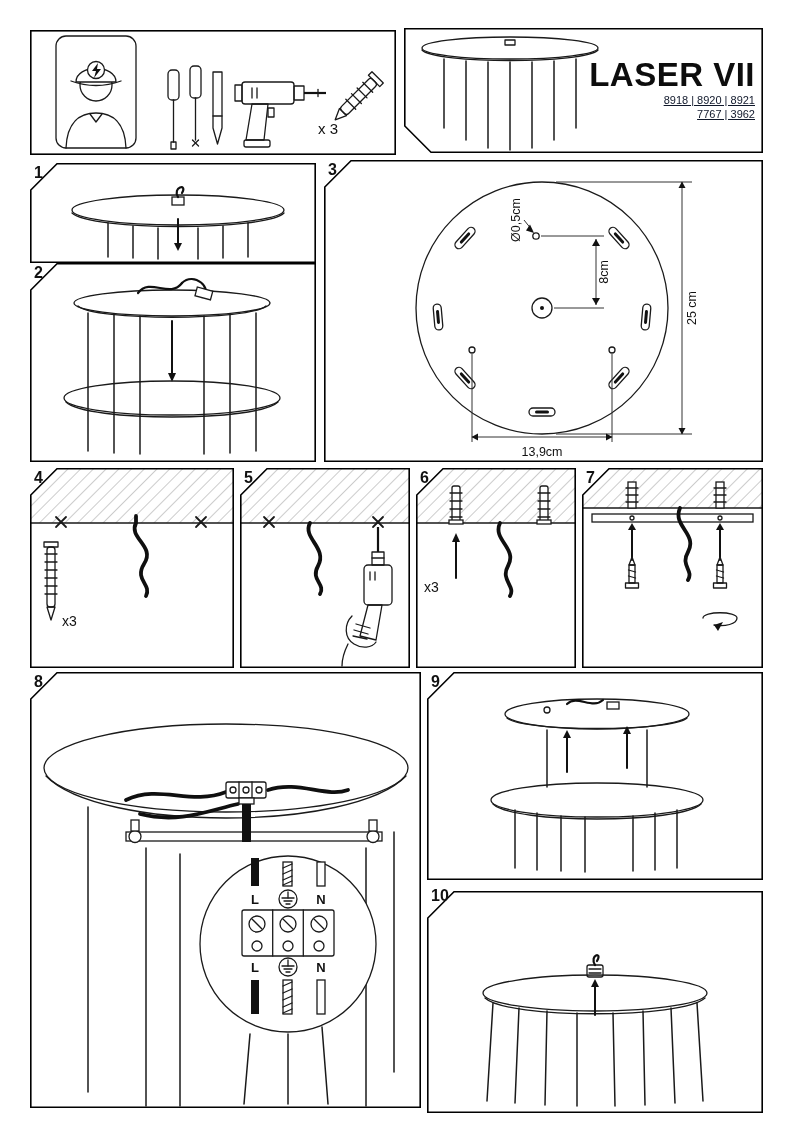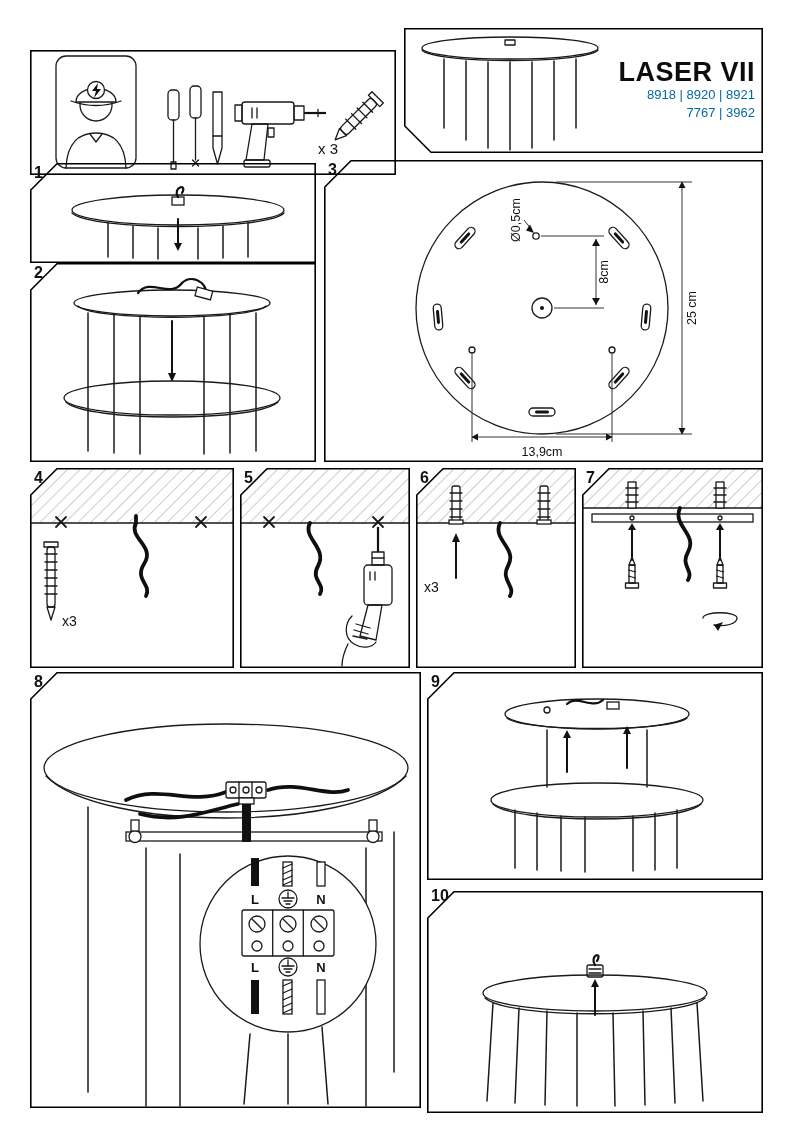--- a/index.html
+++ b/index.html
@@ -18,29 +18,29 @@
   .arrow { fill:none; stroke:#111; stroke-width:2; stroke-linecap:round; }
   .ah { fill:#111; stroke:none; }
   .xmark { fill:none; stroke:#1a1a1a; stroke-width:1.8; stroke-linecap:round; }
   .dim { fill:none; stroke:#333; stroke-width:1; }
   .dimtext { font-size:12.5px; fill:#111; font-family:"Liberation Sans", sans-serif; }
   .termlabel { font-size:13px; font-weight:bold; fill:#111; text-anchor:middle; font-family:"Liberation Sans", sans-serif; }
   .countlabel { font-size:14px; fill:#111; font-family:"Liberation Sans", sans-serif; }
   .biglabel { font-size:15px; fill:#111; font-family:"Liberation Sans", sans-serif; }
   .hatchline { stroke:#999; stroke-width:1; }
   .brand { position:absolute; right:8px; top:30px; text-align:right; }
-  .brand h1 { font-size:27px; font-weight:bold; letter-spacing:.5px; color:#0d0d0d; line-height:1.05; }
-  .brand .models { font-size:13px; color:#0369a1; line-height:1.35; }
+  .brand h1 { font-size:33px; font-weight:bold; letter-spacing:.5px; color:#0d0d0d; line-height:1.05; }
+  .brand .models { font-size:11px; color:#0f172a; line-height:1.35;text-decoration:underline; }
 </style>
 </head>
 <body>
 
 <div id="page">
 
-  <div class="box" style="left:30px;top:40px;width:366px;height:145px">
+  <div class="box" style="left:30px;top:20px;width:366px;height:145px">
     <svg viewBox="0 0 366 125">
       <rect x="0.8" y="0.8" width="364.4" height="123.4" class="border"></rect>
       <g>
         <rect x="26" y="6" width="80" height="112" rx="10" class="ln"></rect>
         <circle cx="66" cy="55" r="16" class="ln"></circle>
         <path d="M 46,52 C 46,34 86,34 86,52 Z" class="lnf"></path>
         <path d="M 41,51 Q 66,60 91,51" class="ln"></path>
         <circle cx="66" cy="40" r="8.5" class="lnf"></circle>
         <polygon points="68,33 62,41 66,41 64,48 71,39 67,39" fill="#111"></polygon>
         <path d="M 36,118 C 37,92 50,83 66,83 C 82,83 95,92 96,118" class="ln"></path>

